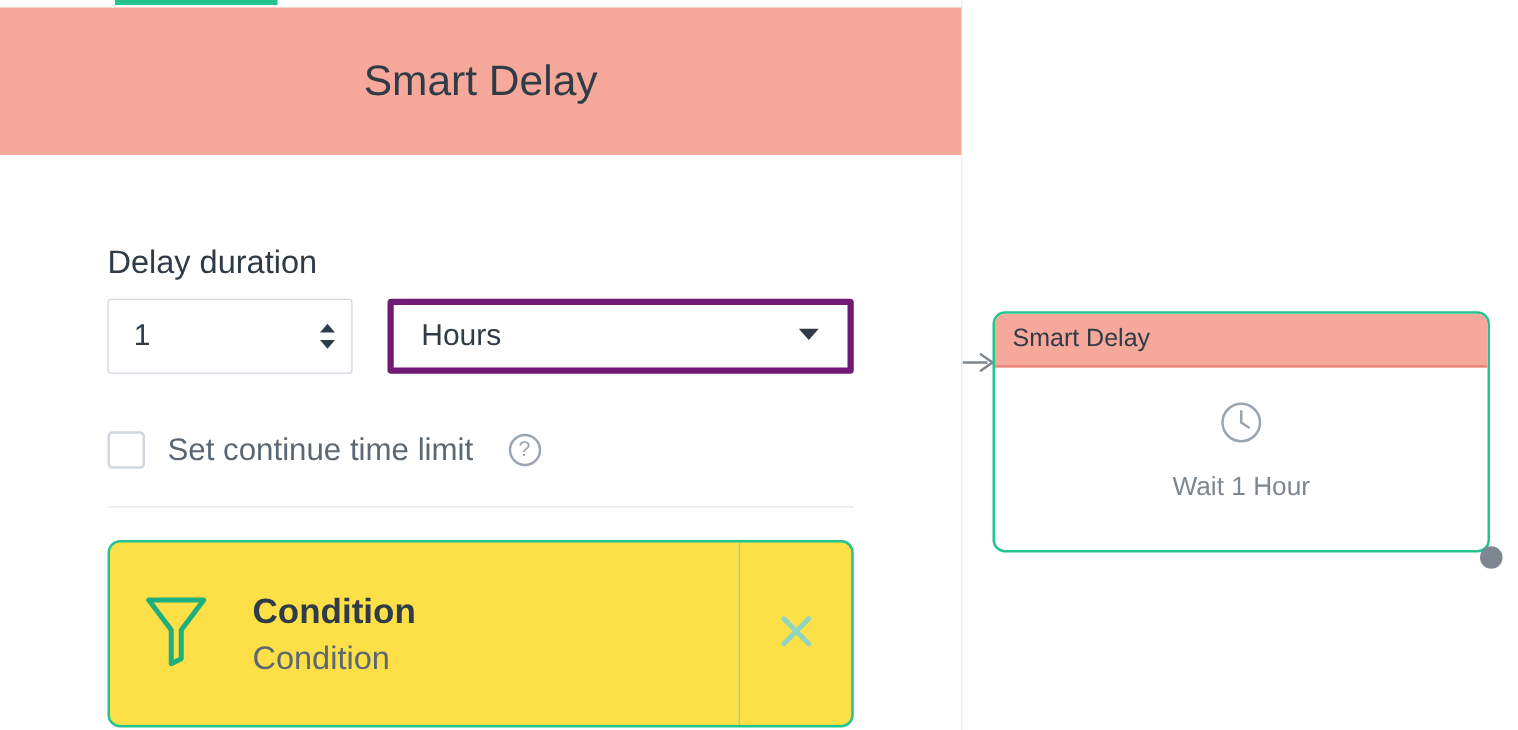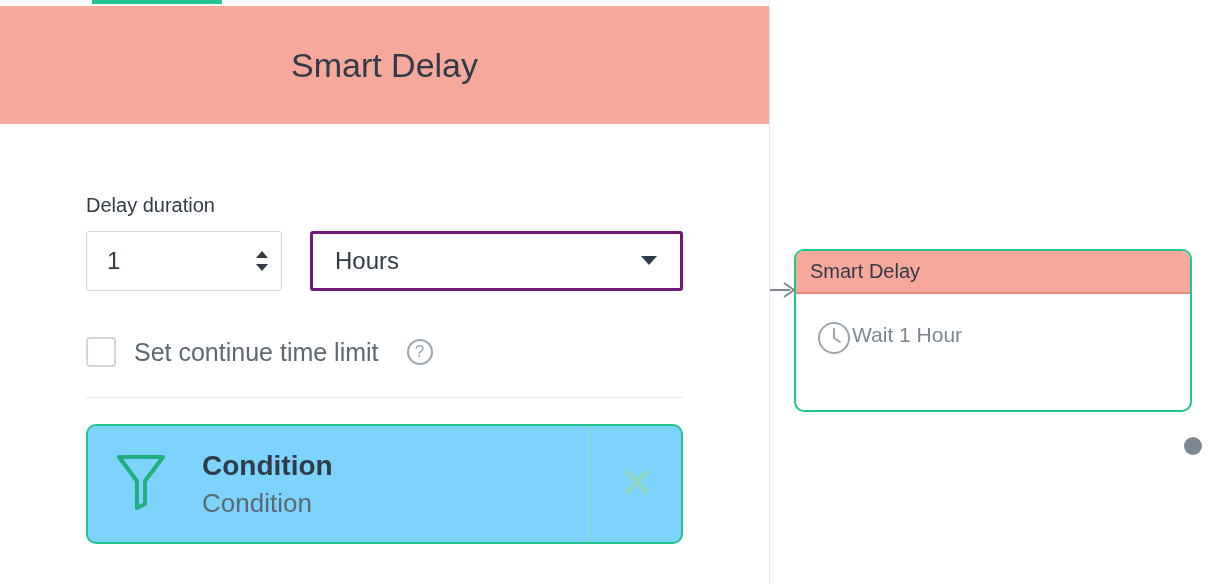--- a/index.html
+++ b/index.html
@@ -43,21 +43,21 @@
       font-size: 34px;
       font-weight: 500;
       color: #2f3b47;
     }
 
     .panel-body {
       padding: 70px 86px 0 86px;
     }
 
     .field-label {
-      font-size: 20px;
+      font-size: 26px;
       color: #2f3b47;
       margin-bottom: 14px;
       font-weight: 400;
     }
 
     .row { display: flex; gap: 28px; }
 
     .number-input {
       width: 196px;
       height: 60px;
@@ -79,21 +79,21 @@
       gap: 4px;
     }
     .stepper-btn {
       cursor: pointer;
       line-height: 0;
     }
 
     .select-input {
       flex: 1;
       height: 60px;
-      border: 3px solid #701a75;
+      border: 5px solid #701a75;
       border-radius: 3px;
       display: flex;
       align-items: center;
       padding: 0 22px;
       cursor: pointer;
     }
     .select-value {
       flex: 1;
       font-size: 24px;
       color: #2f3b47;
@@ -132,24 +132,24 @@
     }
 
     .divider {
       margin-top: 30px;
       border: none;
       border-top: 1px solid #e6e6e6;
     }
 
     .condition-card {
       margin-top: 26px;
-      background: #7dd3fc;
+      background: #fde047;
       border: 2px solid #23c48e;
       border-radius: 10px;
-      height: 120px;
+      height: 150px;
       display: flex;
       align-items: center;
       padding: 0 0 0 28px;
       position: relative;
     }
     .condition-icon {
       margin-right: 36px;
       color: #1fae7d;
     }
     .condition-text { flex: 1; }
@@ -196,21 +196,22 @@
     .node-header {
       background: #f6a89a;
       padding: 9px 14px;
       font-size: 20px;
       color: #2f3b47;
       border-bottom: 2px solid #e98a79;
     }
     .node-body {
       padding: 26px 20px 36px 20px;
       display: flex;
-      align-items: flex-start;
+      flex-direction: column;
+      align-items: center;
     }
     .clock-icon { margin-bottom: 14px; }
     .node-text {
       font-size: 21px;
       color: #7c8791;
       text-align: center;
       line-height: 1.4;
     }
 
     .arrow-in {

